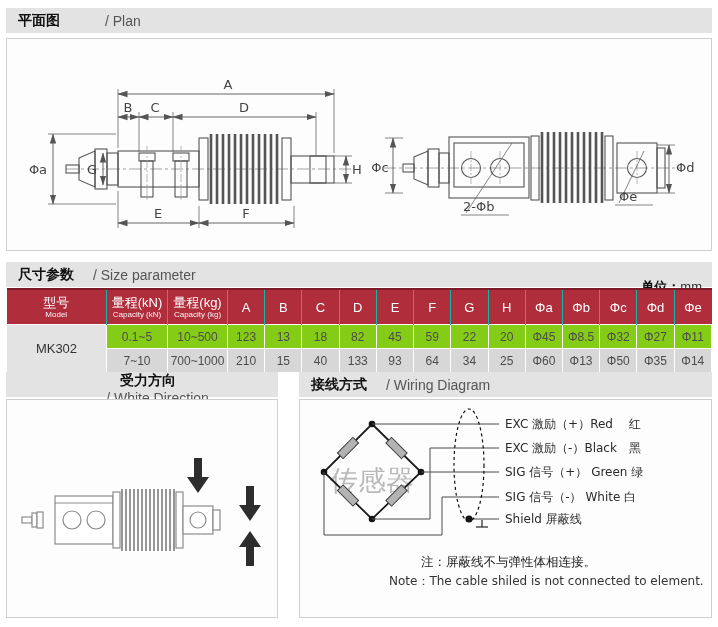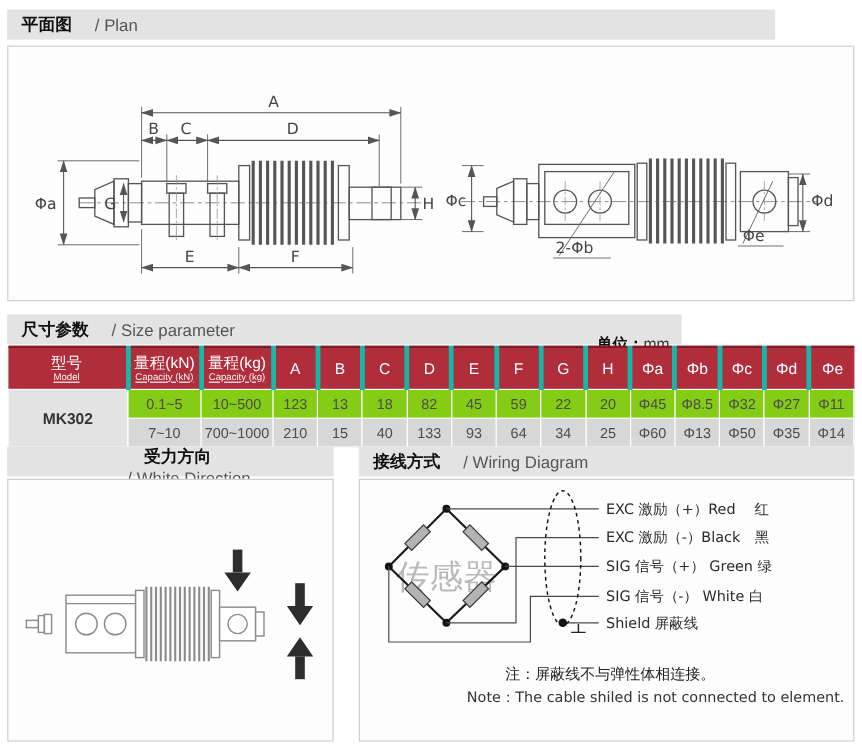--- a/index.html
+++ b/index.html
@@ -16,47 +16,47 @@
   .bar .en{color:#555;margin-left:19px;font-weight:normal;}
   .bar .unit{position:absolute;right:10px;font-size:13px;color:#333;margin-top:24px;}
   .bar .unit .ul{font-weight:bold;color:#101010;}
   .panel{position:absolute;background:#fdfdfd;border:1px solid #cfcfcf;box-sizing:border-box;overflow:hidden;}
 
   
   .tblwrap{position:absolute;left:6px;top:288px;width:706px;}
   table{width:100%;border-collapse:collapse;table-layout:fixed;}
   th{
     background:#b02e3c;color:#fff;font-weight:normal;padding:1px 0;
-    border-top:2px solid #7c1c27;border-left:4px solid #14b8a6;vertical-align:middle;
+    border-top:2px solid #7c1c27;border-left:1px solid #14b8a6;vertical-align:middle;
   }
   th:first-child{border-left:none;margin-top:26px;}
   th .zh{font-size:13px;line-height:14px;}
-  th .sub{font-size:8px;line-height:9px;opacity:.95;text-decoration:underline;}
+  th .sub{font-size:8px;line-height:9px;opacity:.95;}
   th.letter{font-size:13px;height:32px;}
   td{
     text-align:center;font-size:12px;color:#4c4c4c;height:23px;
     border:1px solid #fff;background:#84cc16;padding:0;
   }
   tr.r2 td{background:#d7d7d7;}
-  td.model{background:#e3e3e3;font-weight:bold;font-size:13px;color:#333;}
+  td.model{background:#e3e3e3;font-weight:normal;font-size:13px;color:#333;}
 
   svg{display:block;}
   svg text{font-family:"DejaVu Sans","Liberation Sans",sans-serif;}
   .dimlbl{font-size:13px;fill:#444;}
   .wlabel{font-size:12px;fill:#2a2a2a;}
   .note1{font-size:12.5px;fill:#222;}
   .note2{font-size:12px;fill:#333;}
   .wm{font-size:28px;fill:#aeaeae;opacity:.85;}
 </style>
 </head>
 <body>
 
 <div id="page">
 
-  <div class="bar" style="left:6px;top:8px;width:640px;">
+  <div class="bar" style="left:6px;top:8px;width:706px;gap:26px;">
     <span class="zh">平面图</span>
     <span class="en">/ Plan</span>
   </div>
 
   <div class="panel" style="left:6px;top:38px;width:706px;height:213px;">
 
     <svg width="350" height="200" viewBox="0 0 350 200" style="position:absolute;left:9px;top:7px;">
       <defs>
         <marker id="ar" markerWidth="10" markerHeight="8" refX="9.5" refY="4" orient="auto-start-reverse" markerUnits="userSpaceOnUse">
           <path d="M0,0.8 L10,4 L0,7.2 z" fill="#555"></path>
@@ -178,21 +178,21 @@
         <line x1="24" y1="43" x2="24" y2="98" marker-start="url(#ar)" marker-end="url(#ar)"></line>
         <line x1="300" y1="50" x2="300" y2="98" marker-start="url(#ar)" marker-end="url(#ar)"></line>
       </g>
       <text class="dimlbl" x="11" y="77" text-anchor="middle">Φc</text>
       <text class="dimlbl" x="307" y="77" text-anchor="start">Φd</text>
       <text class="dimlbl" x="94" y="116" text-anchor="start">2-Φb</text>
       <text class="dimlbl" x="250" y="106" text-anchor="start">Φe</text>
     </svg>
   </div>
 
-  <div class="bar" style="left:6px;top:262px;width:562px;">
+  <div class="bar" style="left:6px;top:262px;width:706px;">
     <span class="zh">尺寸参数</span>
     <span class="en">/ Size parameter</span>
     <span class="unit">
       <span class="ul">单位：</span><span>mm</span>
     </span>
   </div>
 
   <div class="tblwrap">
     <table>
       <colgroup>

